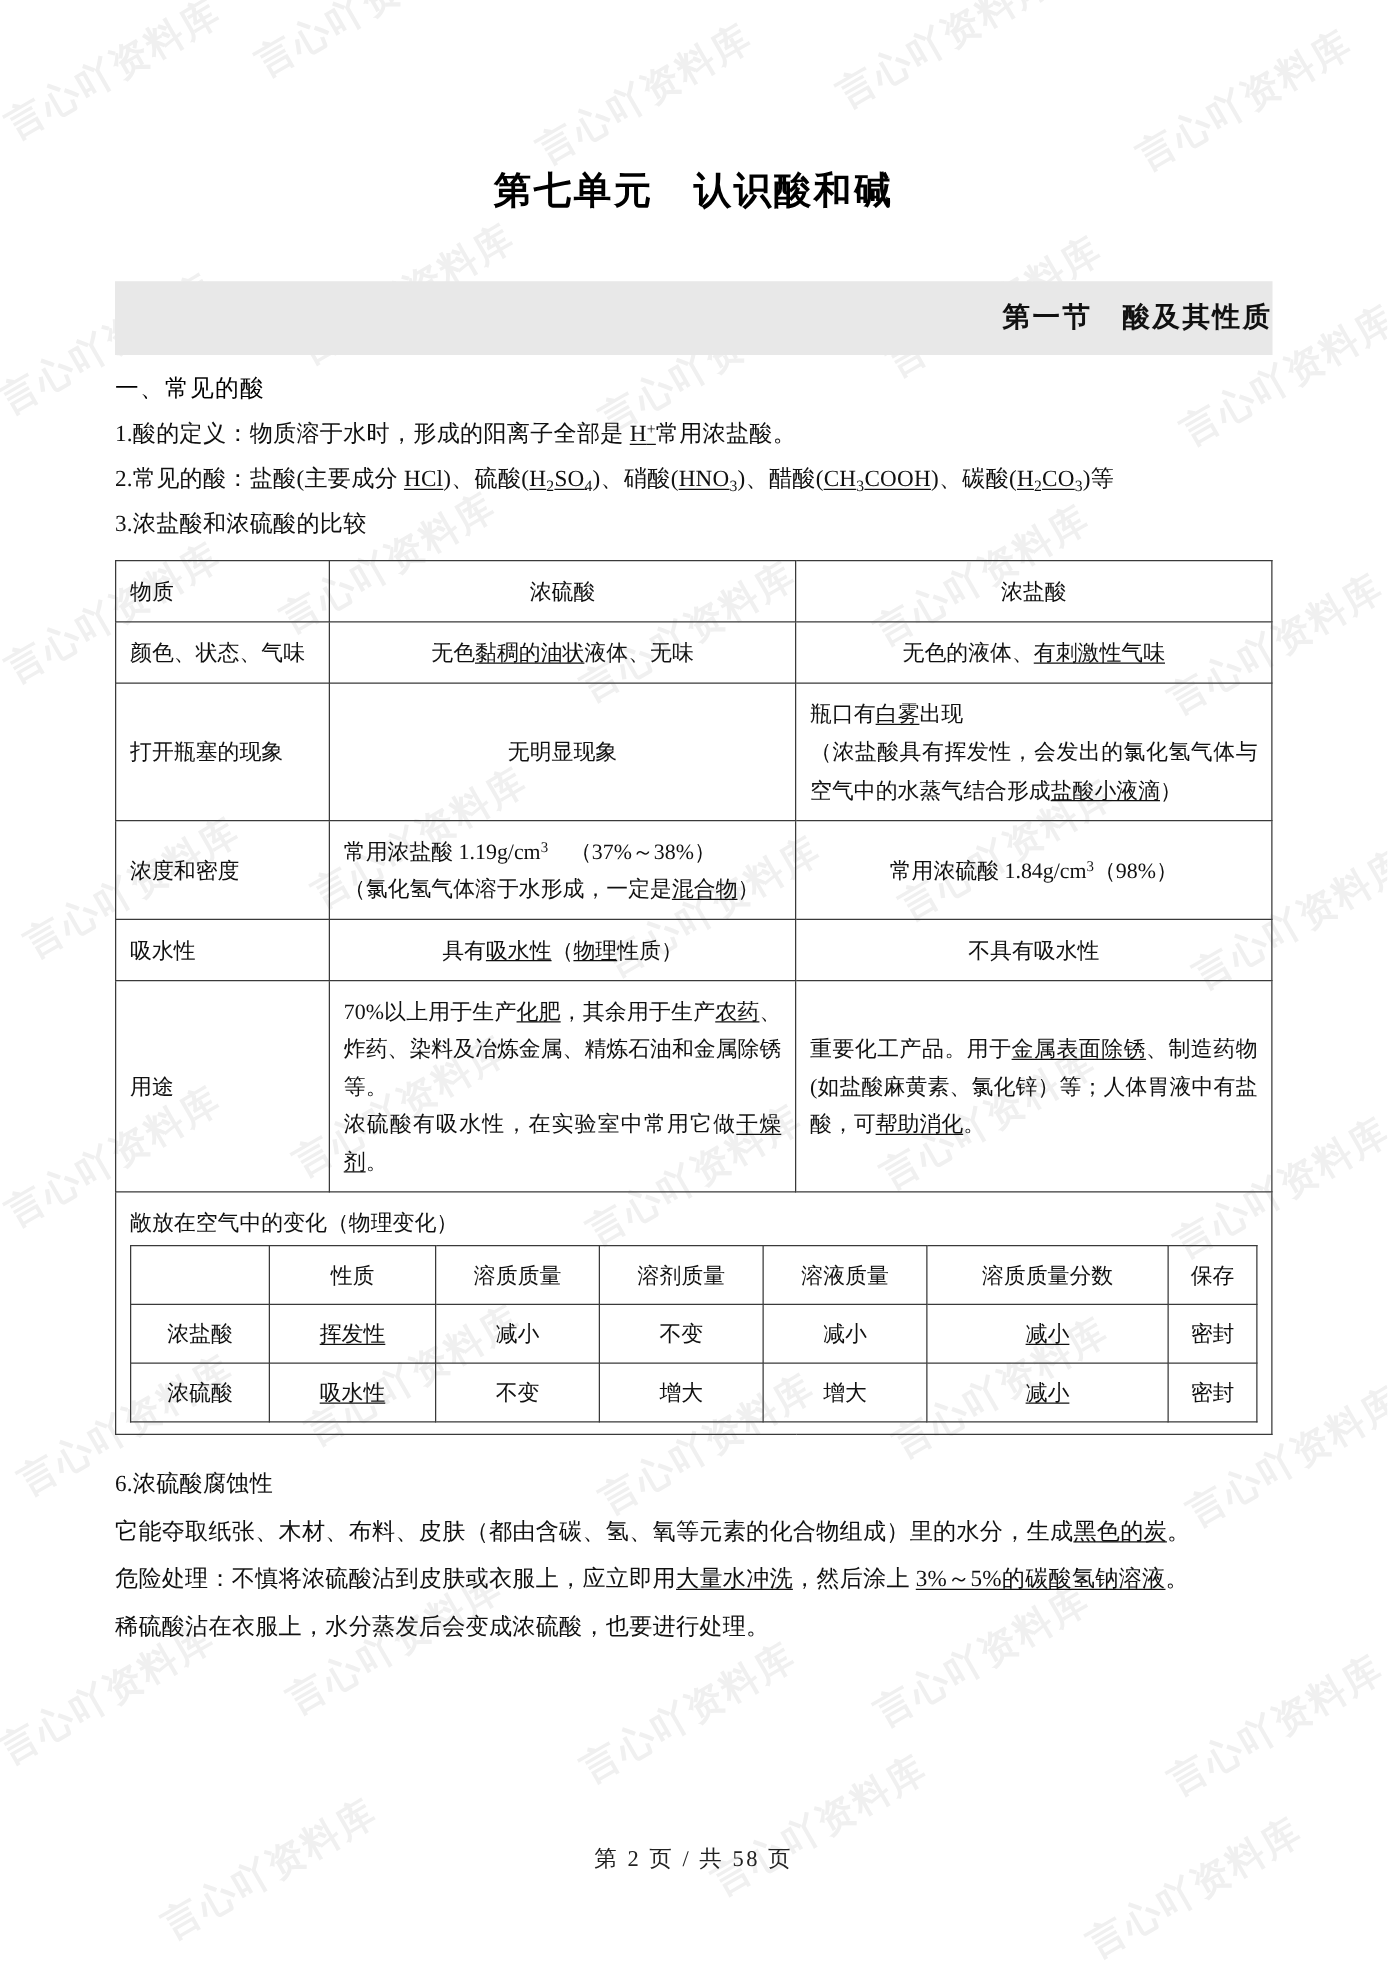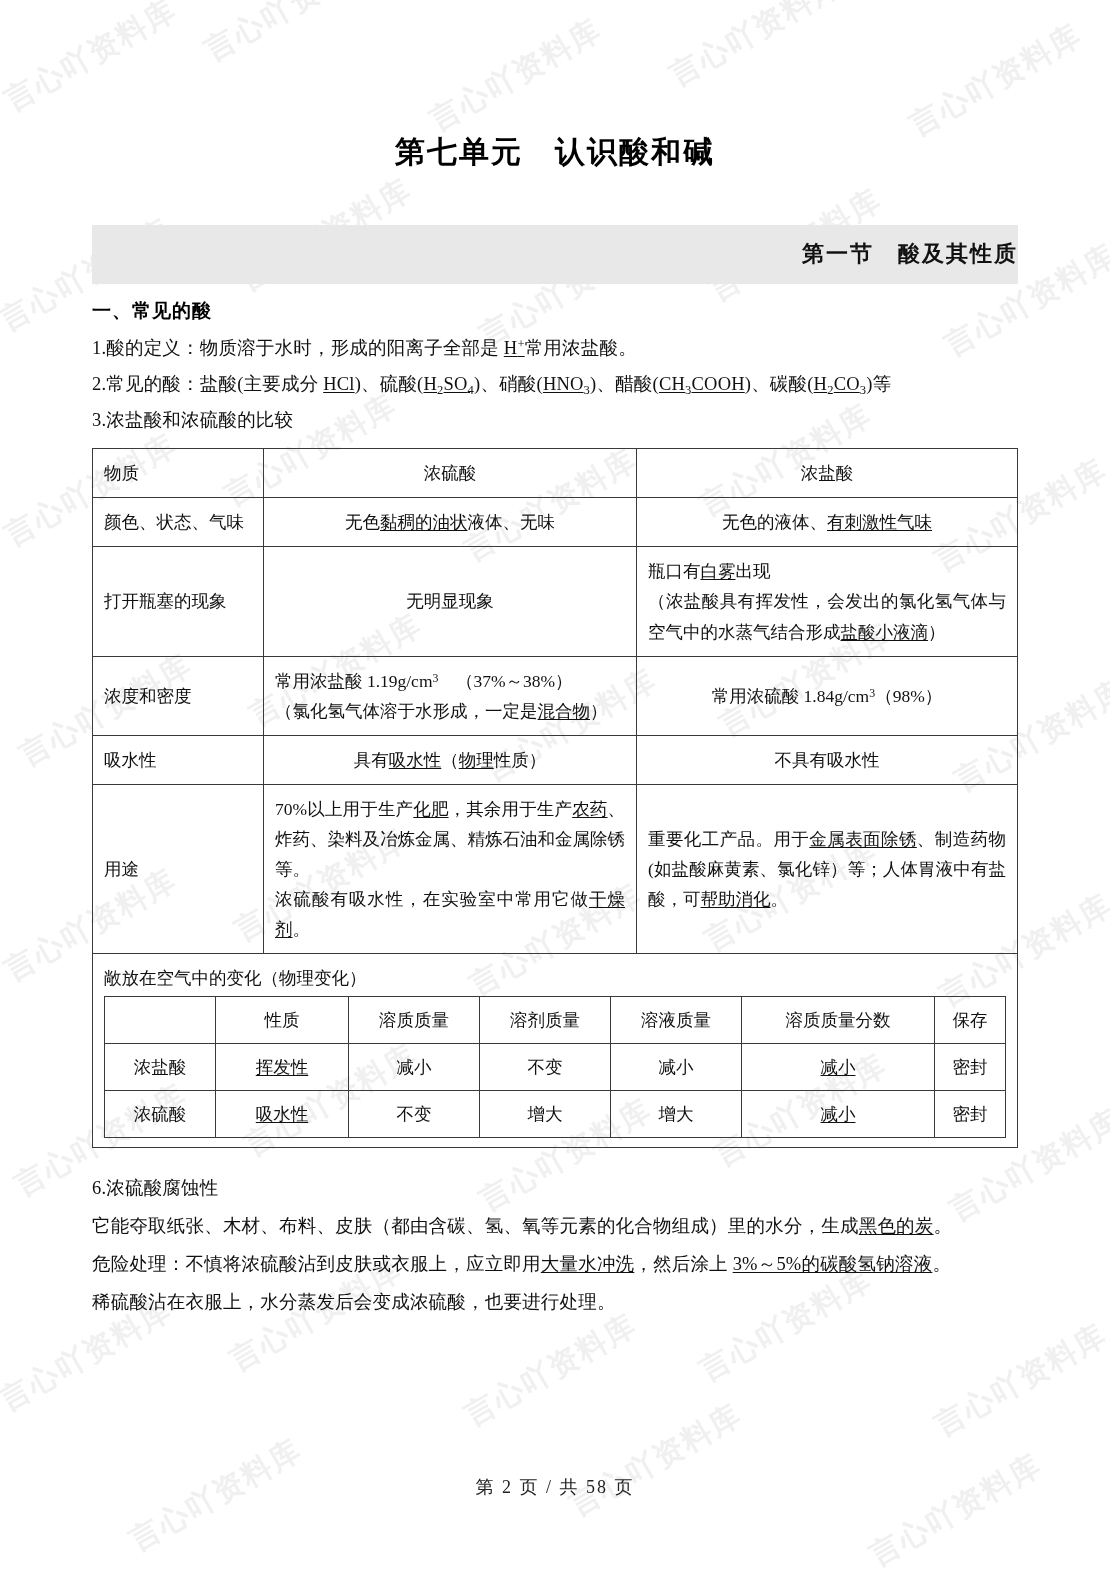--- a/index.html
+++ b/index.html
@@ -64,21 +64,21 @@
     font-size: 22px;
     font-weight: 700;
     letter-spacing: 2px;
     padding: 14px 0 15px;
     color: #111;
   }
 
   .sub-head {
     font-family: "Liberation Sans", "DejaVu Sans", sans-serif;
     font-size: 19px;
-    font-weight: 700;
+    font-weight: 400;
     margin: 14px 0 6px;
     color: #000;
     letter-spacing: 1px;
   }
 
   .para {
     font-size: 18.5px;
     line-height: 1.95;
     margin: 0;
     color: #111;

